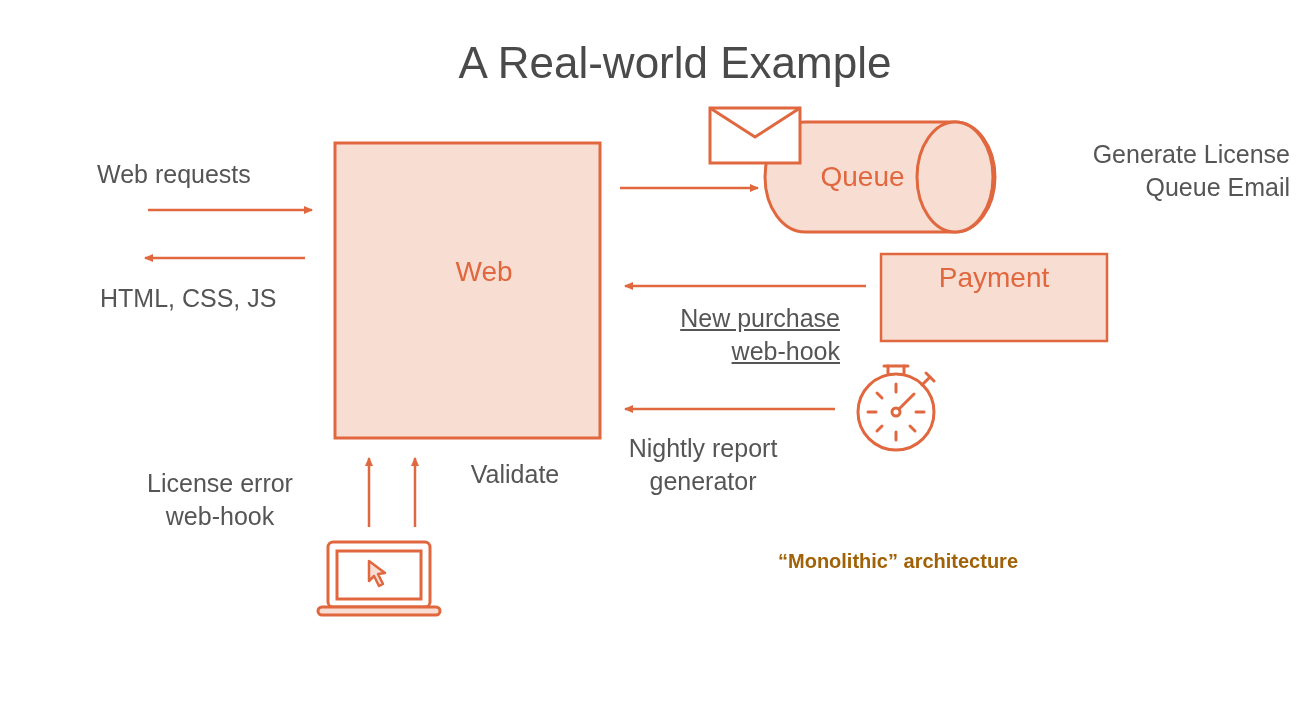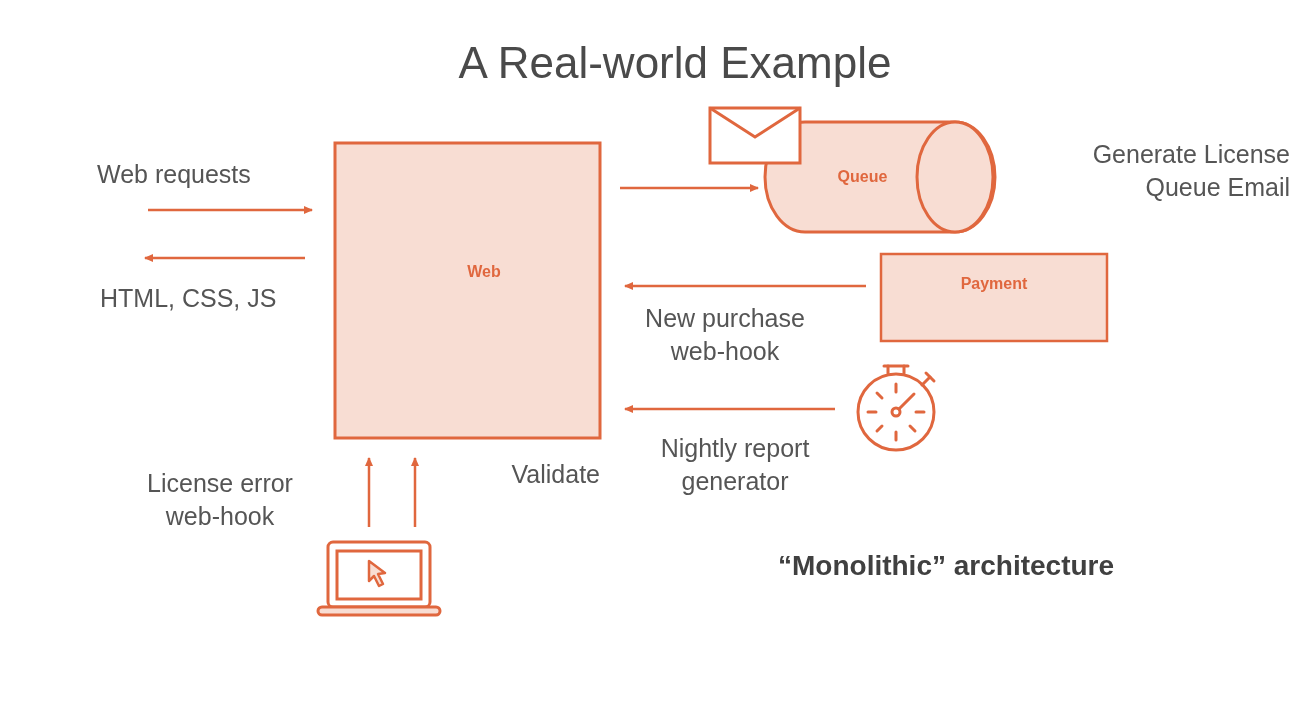--- a/index.html
+++ b/index.html
@@ -1,22 +1,22 @@
 <!DOCTYPE html>
 <html><head>
 <meta charset="utf-8">
 <style>
   html,body{margin:0;padding:0;background:#ffffff;}
   body{width:1308px;height:716px;position:relative;overflow:hidden;font-family:"Liberation Sans",sans-serif;}
   .abs{position:absolute;}
   .title{left:0;width:1350px;top:38px;text-align:center;font-size:44px;color:#4a4a4a;font-weight:400;}
   .lbl{color:#555;font-size:25px;line-height:33px;}
-  .box-text{color:#e0673e;font-weight:bold;font-size:16px;text-align:center;line-height:40px;}
+  .box-text{color:#e0673e;font-weight:normal;font-size:28px;text-align:center;line-height:40px;}
   svg{position:absolute;left:0;top:0;}
-  .sub{font-size:28px;font-weight:bold;color:#404040;}
+  .sub{font-size:20px;font-weight:bold;color:#a16207;}
 </style>
 </head>
 <body>
 
 <div class="abs title">A Real-world Example</div>
 
 <svg width="1308" height="716">
   <defs>
     <marker id="ah" markerWidth="10" markerHeight="10" refX="8" refY="5" orient="auto" markerUnits="userSpaceOnUse">
       <path d="M0,1 L9,5 L0,9 z" fill="#e0673e"></path>
@@ -70,38 +70,38 @@
     <rect x="337" y="551" width="84" height="48" fill="#ffffff"></rect>
     <rect x="318" y="607" width="122" height="8" rx="4" fill="#f8ddd3"></rect>
     <path d="M369,561 L369,581 L374,576 L379,586 L383,584 L378,574 L385,573 z" fill="#f8ddd3" stroke-width="2.5" stroke-linejoin="round"></path>
   </g>
 </svg>
 
 <div class="abs box-text" style="left:335px;width:298px;top:252px;">
   <div>Web</div>
 </div>
 <div class="abs box-text" style="left:805px;width:115px;top:157px;">Queue</div>
-<div class="abs box-text" style="left:881px;width:226px;top:264px;text-align:center;">
+<div class="abs box-text" style="left:881px;width:226px;top:258px;text-align:center;">
   <div>Payment</div>
 </div>
 
 <div class="abs lbl" style="left:97px;top:158px;">Web requests</div>
 <div class="abs lbl" style="left:100px;top:282px;">HTML, CSS, JS</div>
 <div class="abs lbl" style="left:1000px;width:290px;top:138px;text-align:right;">
   <div>Generate License</div>
   <div>Queue Email</div>
 </div>
-<div class="abs lbl" style="left:610px;width:230px;top:302px;text-align:center;">
+<div class="abs lbl" style="left:610px;width:230px;top:302px;text-align:right;text-decoration:underline;">
   <div>New purchase</div>
   <div>web-hook</div>
 </div>
-<div class="abs lbl" style="left:620px;width:230px;top:432px;text-align:center;">
+<div class="abs lbl" style="left:588px;width:230px;top:432px;text-align:center;">
   <div>Nightly report</div>
   <div>generator</div>
 </div>
 <div class="abs lbl" style="left:130px;width:180px;top:467px;text-align:center;">
   <div>License error</div>
   <div>web-hook</div>
 </div>
-<div class="abs lbl" style="left:430px;width:170px;top:458px;text-align:right;">
+<div class="abs lbl" style="left:430px;width:170px;top:458px;text-align:center;">
   <div>Validate</div>
 </div>
 <div class="abs sub" style="left:778px;top:550px;">“Monolithic” architecture</div>
 
 </body></html>

